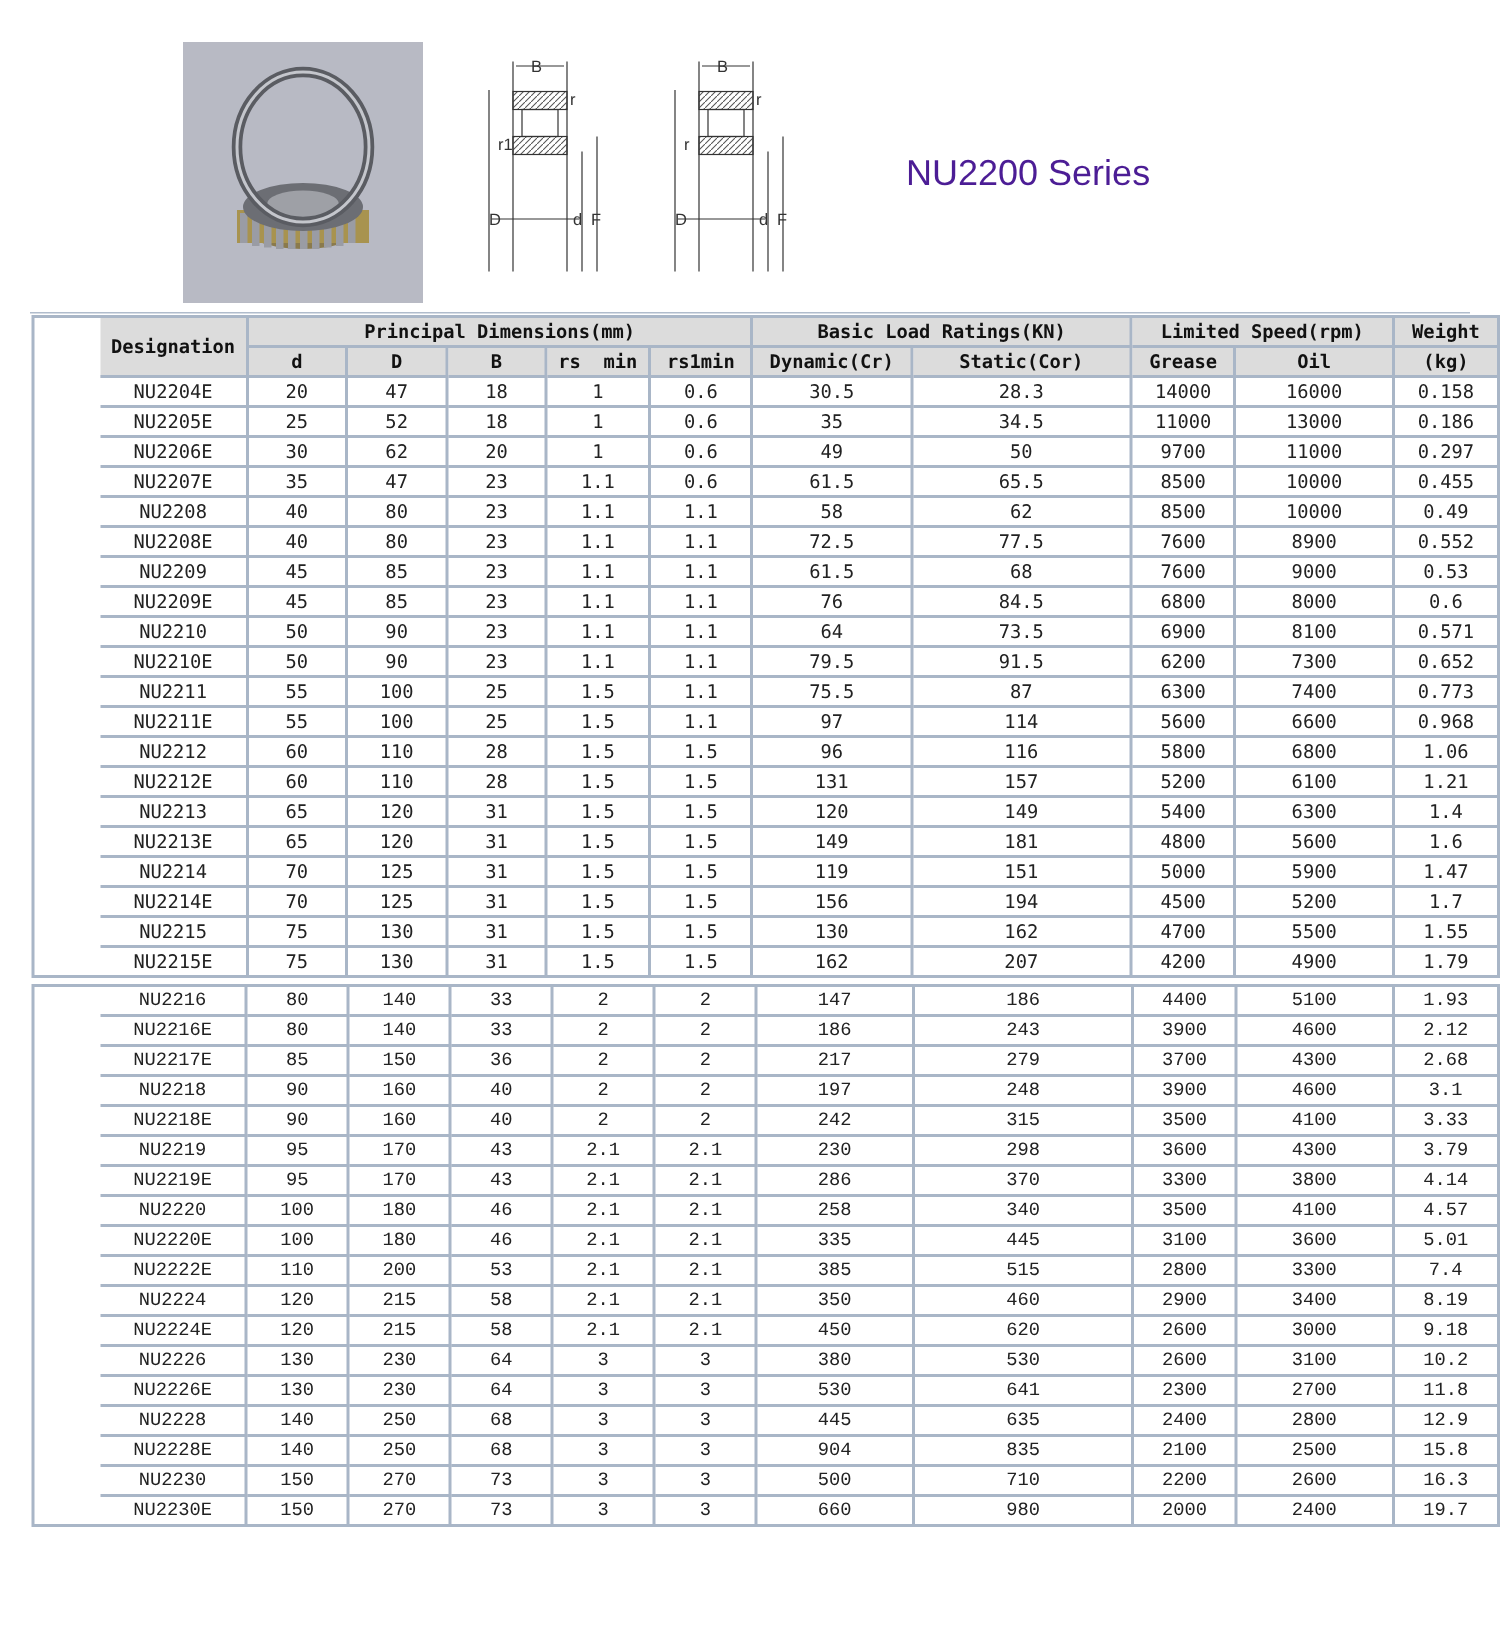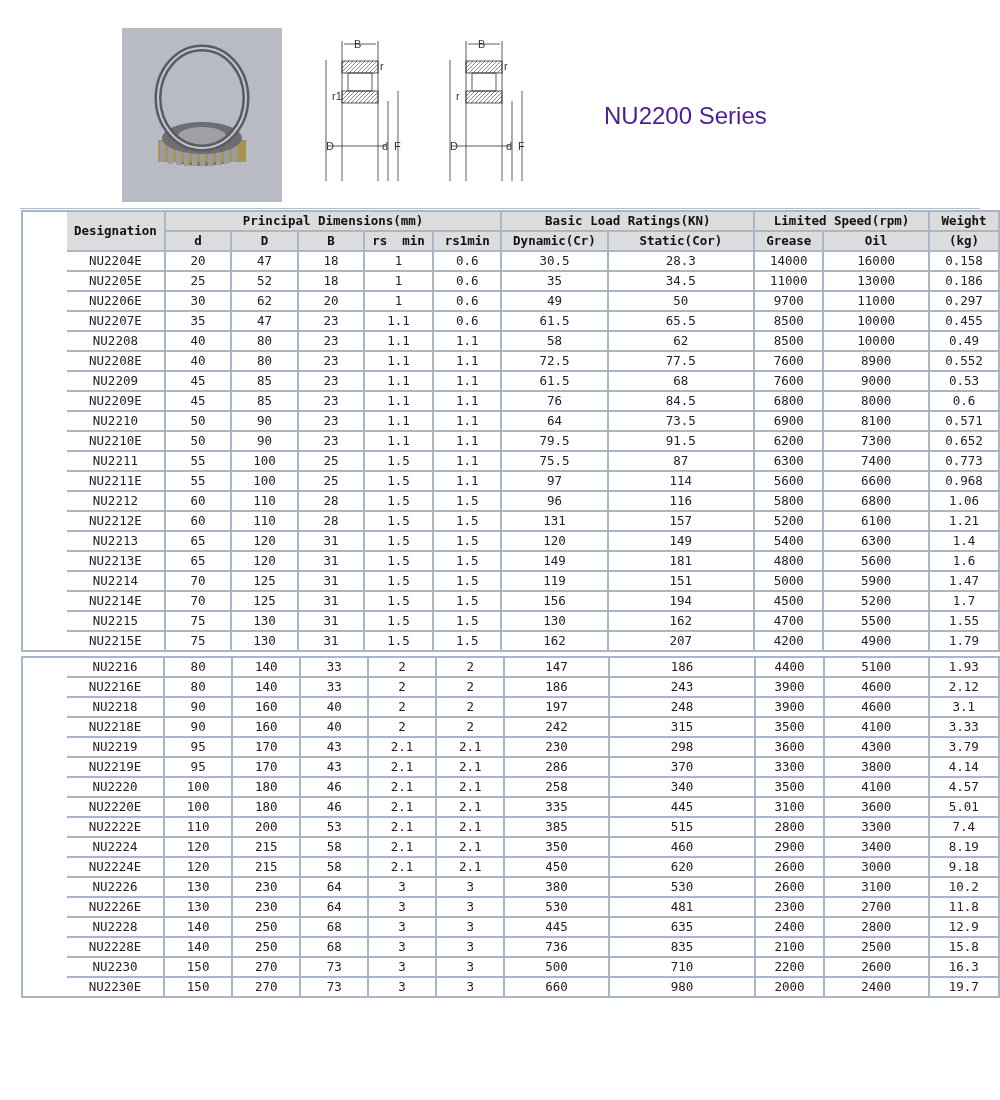--- a/index.html
+++ b/index.html
@@ -9,21 +9,21 @@
   .diag1 { left:322px; }
   .diag2 { left:446px; }
   .series-title { position:absolute; left:604px; top:102px; font-family:"Liberation Sans", sans-serif; font-size:24px; color:#4c1d95; }
   .hr-line { position:absolute; left:20px; top:208px; width:960px; height:1px; background:#b0bccc; }
   table.spec { position:absolute; left:21px; border-collapse:separate; border-spacing:0; border:2px solid #a9b6c7; table-layout:fixed; font-family:"DejaVu Sans Mono", monospace; font-size:12.5px; color:#222;padding-left:44px; }
   table.spec td, table.spec th { border-right:2px solid #a9b6c7; border-bottom:2px solid #a9b6c7; text-align:center; padding:0; height:18px; line-height:18px; white-space:nowrap; overflow:hidden; }
   table.spec tr td:last-child, table.spec tr th:last-child { border-right:none; }
   table.spec tr:last-child td { border-bottom:none; }
   table.spec th { background:#dcdcdc; font-weight:bold; color:#111; }
   #t1 { top:210px; }
-  #t2 { top:656px; }
+  #t2 { top:656px;font-family:Liberation Mono, monospace; }
 </style>
 </head>
 <body>
 
 <div class="photo">
   <svg width="160" height="174" viewBox="0 0 160 174">
     <ellipse cx="80" cy="120" rx="44" ry="18" fill="#8a7a4c"></ellipse>
     <rect x="36" y="112" width="88" height="22" fill="#a8934f"></rect>
     <g fill="#9a9ca4">
       <rect x="38" y="114" width="5" height="20"></rect>
@@ -433,20 +433,33 @@
         <td>33</td>
         <td>2</td>
         <td>2</td>
         <td>186</td>
         <td>243</td>
         <td>3900</td>
         <td>4600</td>
         <td>2.12</td>
       </tr>
       <tr>
+        <td>NU2217E</td>
+        <td>85</td>
+        <td>150</td>
+        <td>36</td>
+        <td>2</td>
+        <td>2</td>
+        <td>217</td>
+        <td>279</td>
+        <td>3700</td>
+        <td>4300</td>
+        <td>2.68</td>
+      </tr>
+      <tr>
         <td>NU2218</td>
         <td>90</td>
         <td>160</td>
         <td>40</td>
         <td>2</td>
         <td>2</td>
         <td>197</td>
         <td>248</td>
         <td>3900</td>
         <td>4600</td>
@@ -570,21 +583,21 @@
         <td>10.2</td>
       </tr>
       <tr>
         <td>NU2226E</td>
         <td>130</td>
         <td>230</td>
         <td>64</td>
         <td>3</td>
         <td>3</td>
         <td>530</td>
-        <td>481</td>
+        <td>641</td>
         <td>2300</td>
         <td>2700</td>
         <td>11.8</td>
       </tr>
       <tr>
         <td>NU2228</td>
         <td>140</td>
         <td>250</td>
         <td>68</td>
         <td>3</td>
@@ -595,21 +608,21 @@
         <td>2800</td>
         <td>12.9</td>
       </tr>
       <tr>
         <td>NU2228E</td>
         <td>140</td>
         <td>250</td>
         <td>68</td>
         <td>3</td>
         <td>3</td>
-        <td>736</td>
+        <td>904</td>
         <td>835</td>
         <td>2100</td>
         <td>2500</td>
         <td>15.8</td>
       </tr>
       <tr>
         <td>NU2230</td>
         <td>150</td>
         <td>270</td>
         <td>73</td>

